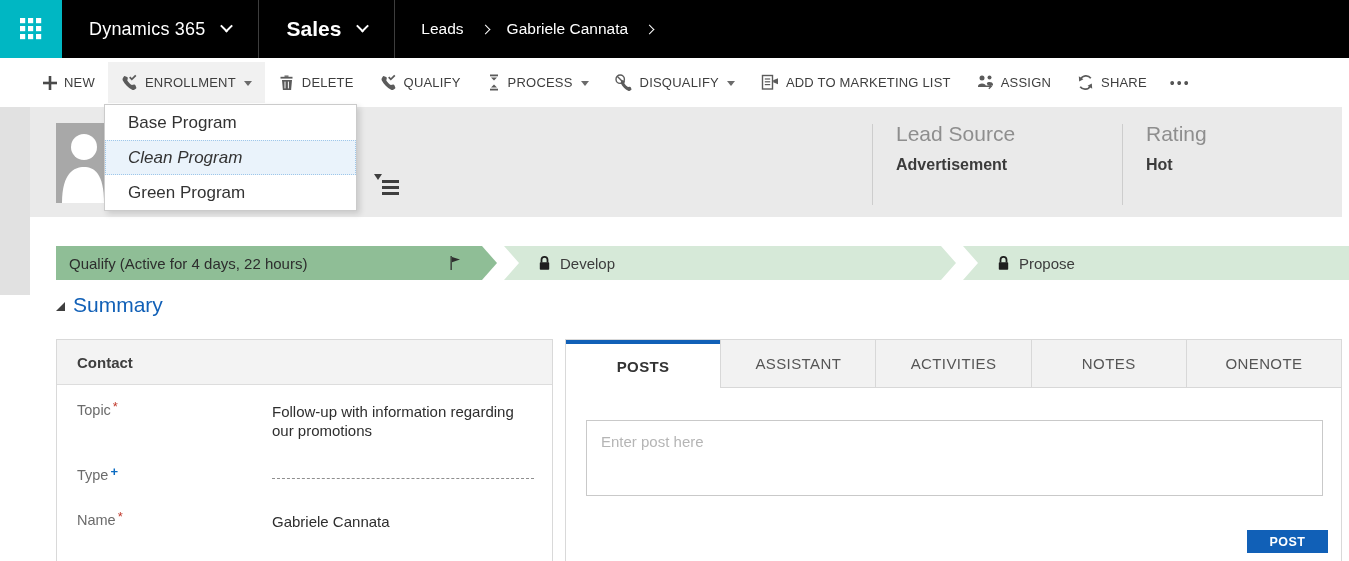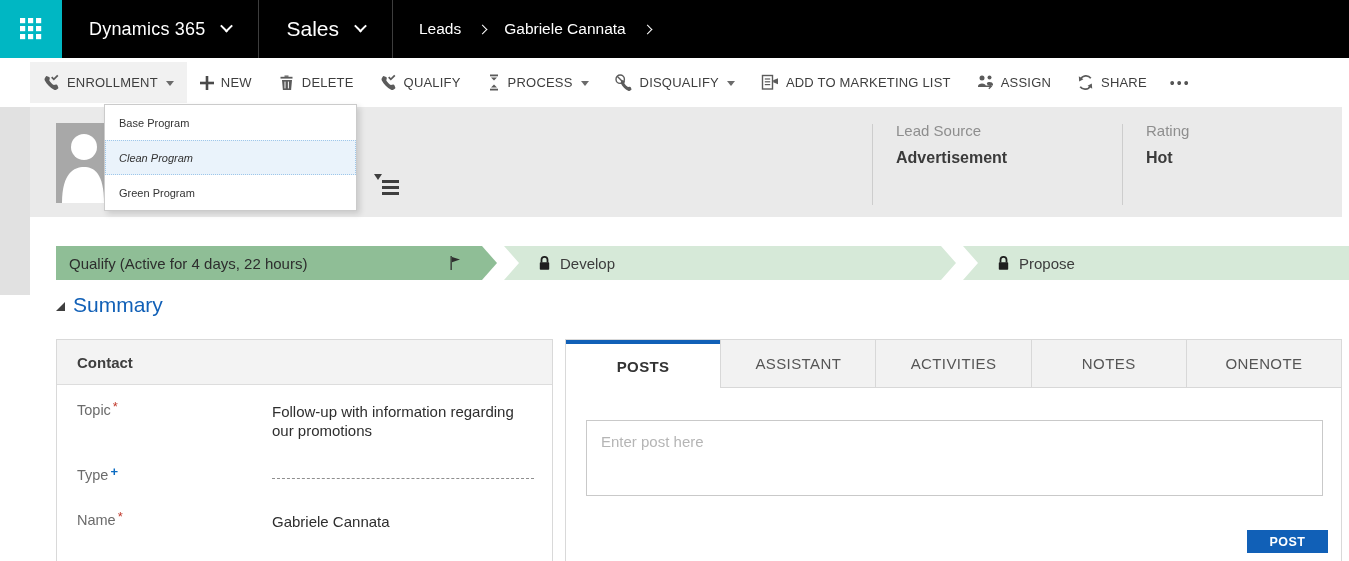--- a/index.html
+++ b/index.html
@@ -11,57 +11,57 @@
 
   
   .topnav { position:absolute; left:0; top:0; width:1349px; height:58px;
     background:#000; display:flex; align-items:center; color:#fff; }
   .waffle { width:62px; height:58px; background:#00B7C3; display:flex;
     align-items:center; justify-content:center; flex:0 0 62px; cursor:pointer; }
   .nav-title { font-size:18px; margin-left:27px; font-weight:400; letter-spacing:.2px; }
   .chev-down { width:9px; height:9px; border-right:2px solid #fff; border-bottom:2px solid #fff;
     transform:rotate(45deg) translate(-1px,-1px); margin-left:17px; margin-top:-4px; }
   .nav-divider { width:1px; height:58px; background:#3d3d3d; margin-left:27px; }
-  .nav-area { font-size:21px; margin-left:27px; font-weight:400; }
+  .nav-area { font-size:21px; margin-left:27px; font-weight:700; }
   .breadcrumb { display:flex; align-items:center; margin-left:26px; font-size:15.5px; }
   .crumb { white-space:nowrap; cursor:pointer; }
   .chev-right { width:7px; height:7px; border-top:1.8px solid #fff; border-right:1.8px solid #fff;
     transform:rotate(45deg); margin:0 18px; }
 
   
   .commandbar { position:absolute; left:0; top:58px; width:1349px; height:49px; background:#fff;
     display:flex; align-items:center; padding-left:30px; font-size:13px; color:#3e3e3e; }
   .cmd { display:flex; align-items:center; height:41px; padding:0 13px; cursor:pointer;
     white-space:nowrap; letter-spacing:.2px; }
   .cmd svg { margin-right:7px; }
   .cmd.sel { background:#F1F1F1; }
   .caret { width:0; height:0; border-left:4px solid transparent; border-right:4px solid transparent;
     border-top:5px solid #6b6b6b; margin-left:8px; margin-top:2px; }
   .more { font-size:14px; color:#555; letter-spacing:2px; padding:0 10px; cursor:pointer; }
 
   
   .menu { position:absolute; left:104px; top:104px; width:253px; background:#fff;
     border:1px solid #CBCBCB; box-shadow:3px 3px 6px rgba(0,0,0,.14); z-index:50; }
-  .menu-item { height:35px; display:flex; align-items:center; padding-left:13px;
-    font-size:11px; color:#333; cursor:pointer; border:1px dotted transparent; }
+  .menu-item { height:35px; display:flex; align-items:center; padding-left:22px;
+    font-size:17px; color:#333; cursor:pointer; border:1px dotted transparent; }
   .menu-item.hl { background:#EAF3FB; border:1px dotted #9EC7EA;font-style:italic; }
 
   
   .left-strip { position:absolute; left:0; top:107px; width:30px; height:188px; background:#E1E1E1; }
   .header-band { position:absolute; left:30px; top:107px; width:1312px; height:110px; background:#EAEAEA; }
   .avatar { position:absolute; left:26px; top:16px; width:48px; height:80px; background:#A8A8A8;
     overflow:hidden; cursor:pointer; }
   .form-selector { position:absolute; left:344px; top:67px; width:26px; height:22px; cursor:pointer; }
   .fs-bars { position:absolute; left:8px; top:6px; width:17px; height:2.6px; background:#3f3f3f;
     box-shadow:0 6px 0 #3f3f3f, 0 12px 0 #3f3f3f; }
   .fs-caret { position:absolute; left:0; top:0; width:0; height:0;
     border-left:4.5px solid transparent; border-right:4.5px solid transparent; border-top:6px solid #3f3f3f; }
   .hdr-divider { position:absolute; top:17px; width:1px; height:81px; background:#CDCDCD; }
   .hdr-field { position:absolute; top:15px; }
-  .hdr-label { font-size:15px; color:#8E8E8E; }
+  .hdr-label { font-size:21px; color:#8E8E8E; }
   .hdr-value { font-size:16px; color:#3B3B3B; font-weight:bold; margin-top:10px; cursor:pointer; }
 
   
   .bpf { position:absolute; left:56px; top:246px; width:1293px; height:42px; display:flex; gap:7px; }
   .stage { display:flex; align-items:center; font-size:15px; height:34px; }
   .stage-active { width:441px; background:#8FBE96; color:#2d2d2d; padding-left:13px;
     clip-path:polygon(0 0, calc(100% - 15px) 0, 100% 50%, calc(100% - 15px) 100%, 0 100%); }
   .stage-mid { width:452px; background:#D6E9D8; color:#3c3c3c; padding-left:34px;
     clip-path:polygon(0 0, calc(100% - 15px) 0, 100% 50%, calc(100% - 15px) 100%, 0 100%, 15px 50%); }
   .stage-last { flex:1; background:#D6E9D8; color:#3c3c3c; padding-left:34px;
@@ -135,37 +135,37 @@
   <span class="nav-divider"></span>
   <div class="breadcrumb">
     <span class="crumb">Leads</span>
     <span class="chev-right"></span>
     <span class="crumb">Gabriele Cannata</span>
     <span class="chev-right"></span>
   </div>
 </div>
 
 <div class="commandbar">
-  <div class="cmd sel">
-    <svg width="17" height="17" viewBox="0 0 17 17">
-      <path fill="#5b5b5b" d="M4.1,2.2c-0.5-0.2-1.1,0-1.4,0.5L1.8,4.2c-0.4,0.7-0.4,1.5,0,2.2c2,3.9,5.4,7.3,9.3,9.3 c0.7,0.4,1.5,0.4,2.2,0l1.5-0.9c0.5-0.3,0.7-0.9,0.5-1.4l-0.9-2.2c-0.2-0.5-0.8-0.8-1.3-0.7l-2.2,0.5C9,9.9,7.4,8.3,6.3,6.4 l0.5-2.2C6.9,3.7,6.6,3.1,6.1,2.9L4.1,2.2z"></path>
-      <polyline points="8.7,3.2 10.8,5.3 14.8,1.3" fill="none" stroke="#5b5b5b" stroke-width="1.8"></polyline>
-    </svg>
-    <span>ENROLLMENT</span>
-    <span class="caret"></span>
-  </div>
-
   <div class="cmd">
     <svg width="14" height="14" viewBox="0 0 14 14">
       <g fill="#4a4a4a">
           <rect x="5.7" y="0" width="2.6" height="14"></rect>
           <rect x="0" y="5.7" width="14" height="2.6"></rect>
         </g>
     </svg>
     <span>NEW</span>
+  </div>
+
+  <div class="cmd sel">
+    <svg width="17" height="17" viewBox="0 0 17 17">
+      <path fill="#5b5b5b" d="M4.1,2.2c-0.5-0.2-1.1,0-1.4,0.5L1.8,4.2c-0.4,0.7-0.4,1.5,0,2.2c2,3.9,5.4,7.3,9.3,9.3 c0.7,0.4,1.5,0.4,2.2,0l1.5-0.9c0.5-0.3,0.7-0.9,0.5-1.4l-0.9-2.2c-0.2-0.5-0.8-0.8-1.3-0.7l-2.2,0.5C9,9.9,7.4,8.3,6.3,6.4 l0.5-2.2C6.9,3.7,6.6,3.1,6.1,2.9L4.1,2.2z"></path>
+      <polyline points="8.7,3.2 10.8,5.3 14.8,1.3" fill="none" stroke="#5b5b5b" stroke-width="1.8"></polyline>
+    </svg>
+    <span>ENROLLMENT</span>
+    <span class="caret"></span>
   </div>
 
   <div class="cmd">
     <svg width="17" height="17" viewBox="0 0 17 17">
       <path fill="#5b5b5b" d="M6.5,2.8V1.5h4v1.3H6.5z"></path>
       <rect x="2.5" y="2.8" width="12" height="1.8" fill="#5b5b5b"></rect>
       <path fill="#5b5b5b" d="M4,6h10l-0.9,10H4.9L4,6z"></path>
       <line x1="7" y1="7.6" x2="7" y2="14.4" stroke="#fff" stroke-width="1"></line>
       <line x1="10.4" y1="7.6" x2="10.4" y2="14.4" stroke="#fff" stroke-width="1"></line>
     </svg>

